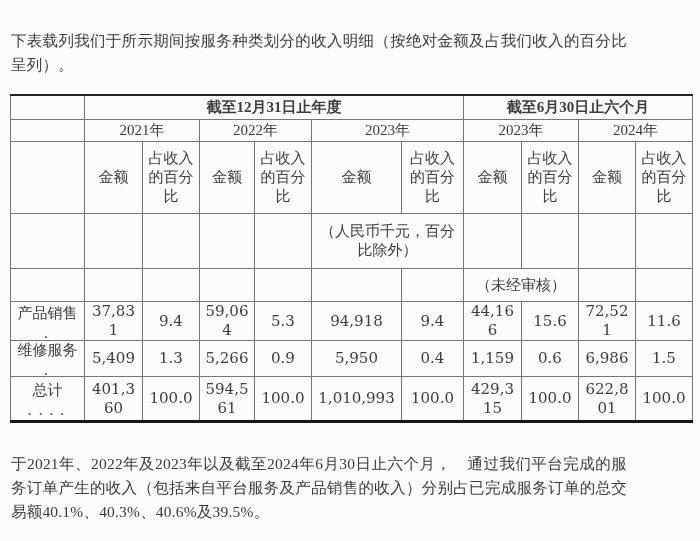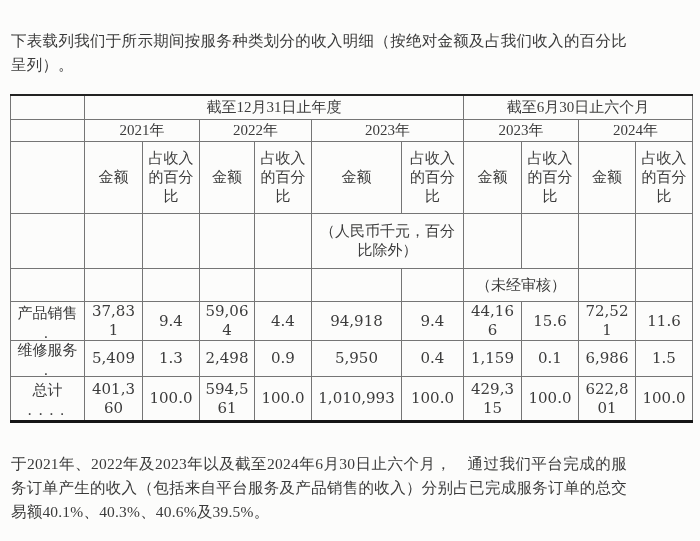--- a/index.html
+++ b/index.html
@@ -43,21 +43,21 @@
     border: 1px solid #757575;
     padding: 0 4px;
     font-size: 15px;
     line-height: 19px;
     vertical-align: middle;
     text-align: center;
     overflow: hidden;
     color: #3c3c3c;
   }
   
-  tr.r-period   { height: 25px; }
+  tr.r-period   { height: 25px; font-weight: bold; }
   tr.r-year     { height: 22px; }
   tr.r-colhead  { height: 72px; }
   tr.r-note     { height: 55px; }
   tr.r-audit    { height: 33px; }
   tr.r-platform { height: 40px; }
   tr.r-product  { height: 35px; }
   tr.r-repair   { height: 36px; }
   tr.r-total    { height: 45px; }
 
   td.lbl {
@@ -182,42 +182,42 @@
 
 
     <tr class="r-product">
       <td class="lbl">
         <span class="lbl-line">产品销售</span>
         <span class="leader">.</span>
       </td>
       <td class="num amt">37,831</td>
       <td class="num pct">9.4</td>
       <td class="num amt">59,064</td>
-      <td class="num pct">4.4</td>
+      <td class="num pct">5.3</td>
       <td class="num amt-wide">94,918</td>
       <td class="num pct">9.4</td>
       <td class="num amt">44,166</td>
       <td class="num pct">15.6</td>
       <td class="num amt">72,521</td>
       <td class="num pct">11.6</td>
     </tr>
 
     <tr class="r-repair">
       <td class="lbl">
         <span class="lbl-line">维修服务</span>
         <span class="leader">.</span>
       </td>
       <td class="num amt">5,409</td>
       <td class="num pct">1.3</td>
-      <td class="num amt">2,498</td>
+      <td class="num amt">5,266</td>
       <td class="num pct">0.9</td>
       <td class="num amt-wide">5,950</td>
       <td class="num pct">0.4</td>
       <td class="num amt">1,159</td>
-      <td class="num pct">0.1</td>
+      <td class="num pct">0.6</td>
       <td class="num amt">6,986</td>
       <td class="num pct">1.5</td>
     </tr>
 
     <tr class="r-total">
       <td class="lbl">
         <span class="lbl-line">总计</span>
         <span class="leader">....</span>
       </td>
       <td class="num amt">401,360</td>

